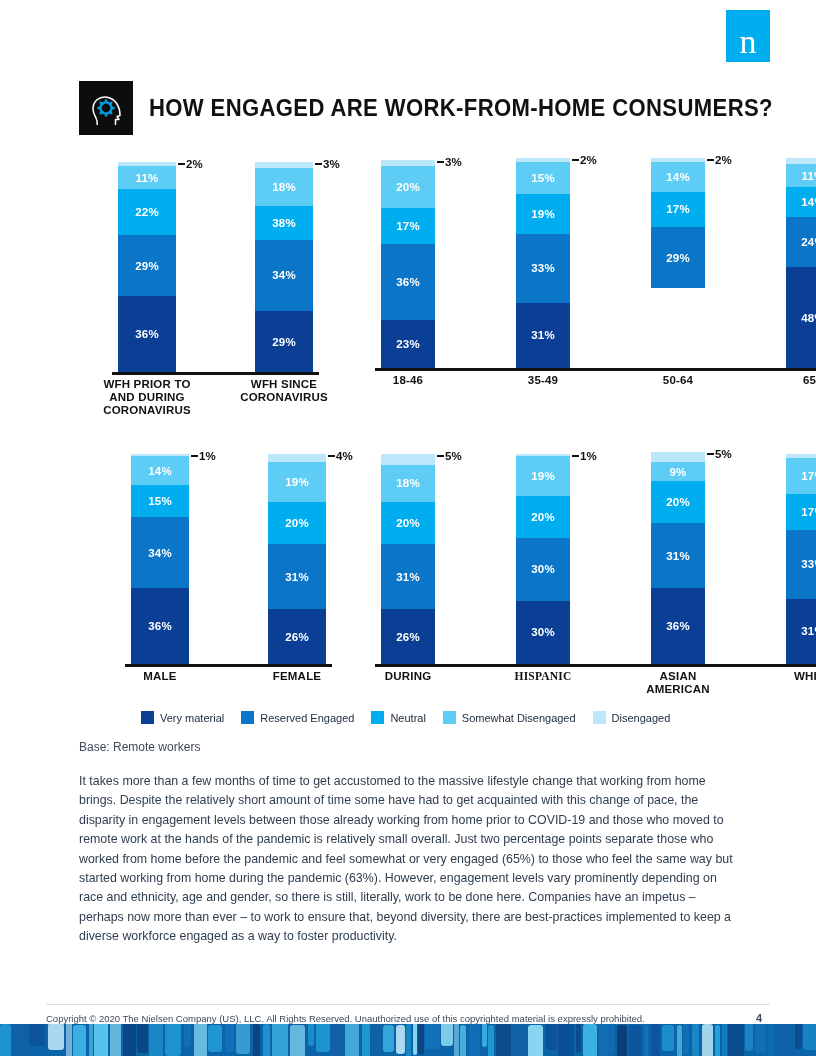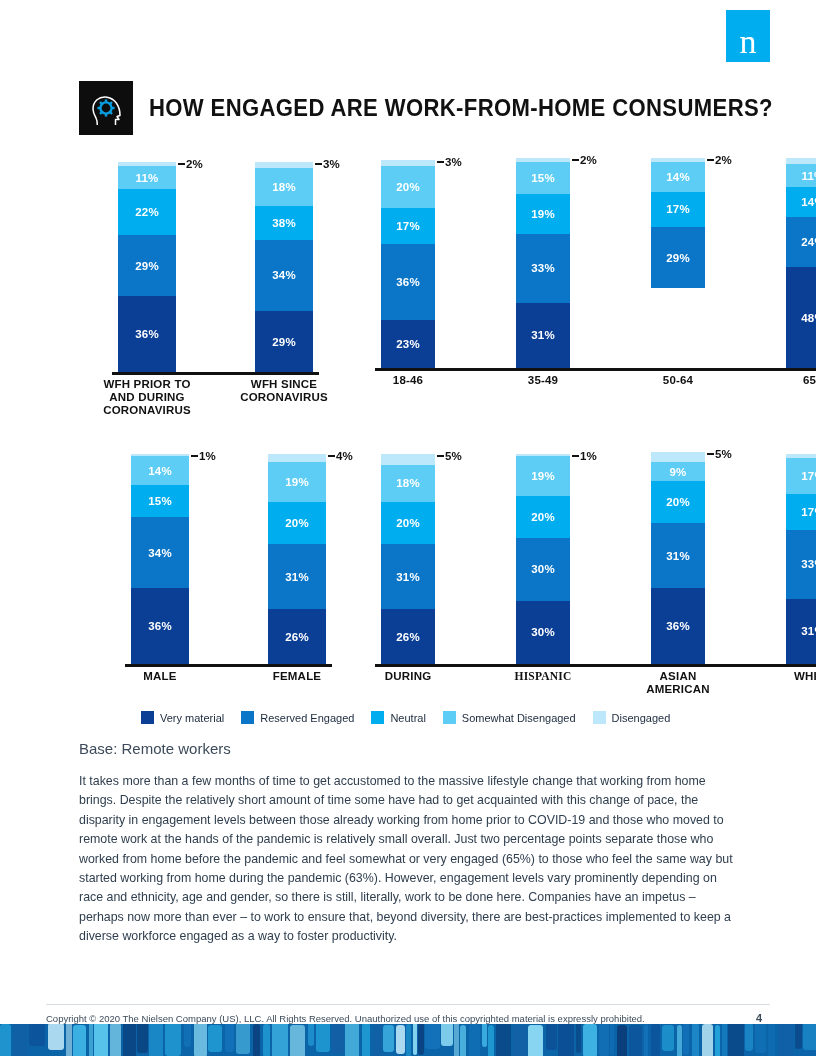--- a/index.html
+++ b/index.html
@@ -57,21 +57,21 @@
     letter-spacing:.2px;
   }
   
   .legend{position:absolute;left:141px;top:711px;display:flex;align-items:center;}
   .legend-item{display:flex;align-items:center;margin-right:17px;}
   .legend-sw{width:13px;height:13px;flex:0 0 auto;}
   .legend-tx{margin-left:6px;font-size:11px;color:#1b2a3d;white-space:nowrap;}
   
   .base-note{
     position:absolute;left:79px;top:740px;
-    font-size:15px;color:#3c4a59;
+    font-size:12px;color:#3c4a59;
   }
   .body-copy{
     position:absolute;left:79px;top:772px;width:660px;
     font-size:12.4px;line-height:19.4px;color:#2f3e4e;text-align:left;
   }
   
   .footer-rule{position:absolute;left:46px;top:1004px;width:724px;height:1px;background:#d8dde2;}
   .footer-txt{position:absolute;left:46px;top:1013px;font-size:9.5px;color:#3c4a59;}
   .footer-page{position:absolute;left:756px;top:1012px;font-size:11px;color:#3c4a59;font-weight:bold;}
   .bottom-strip{

